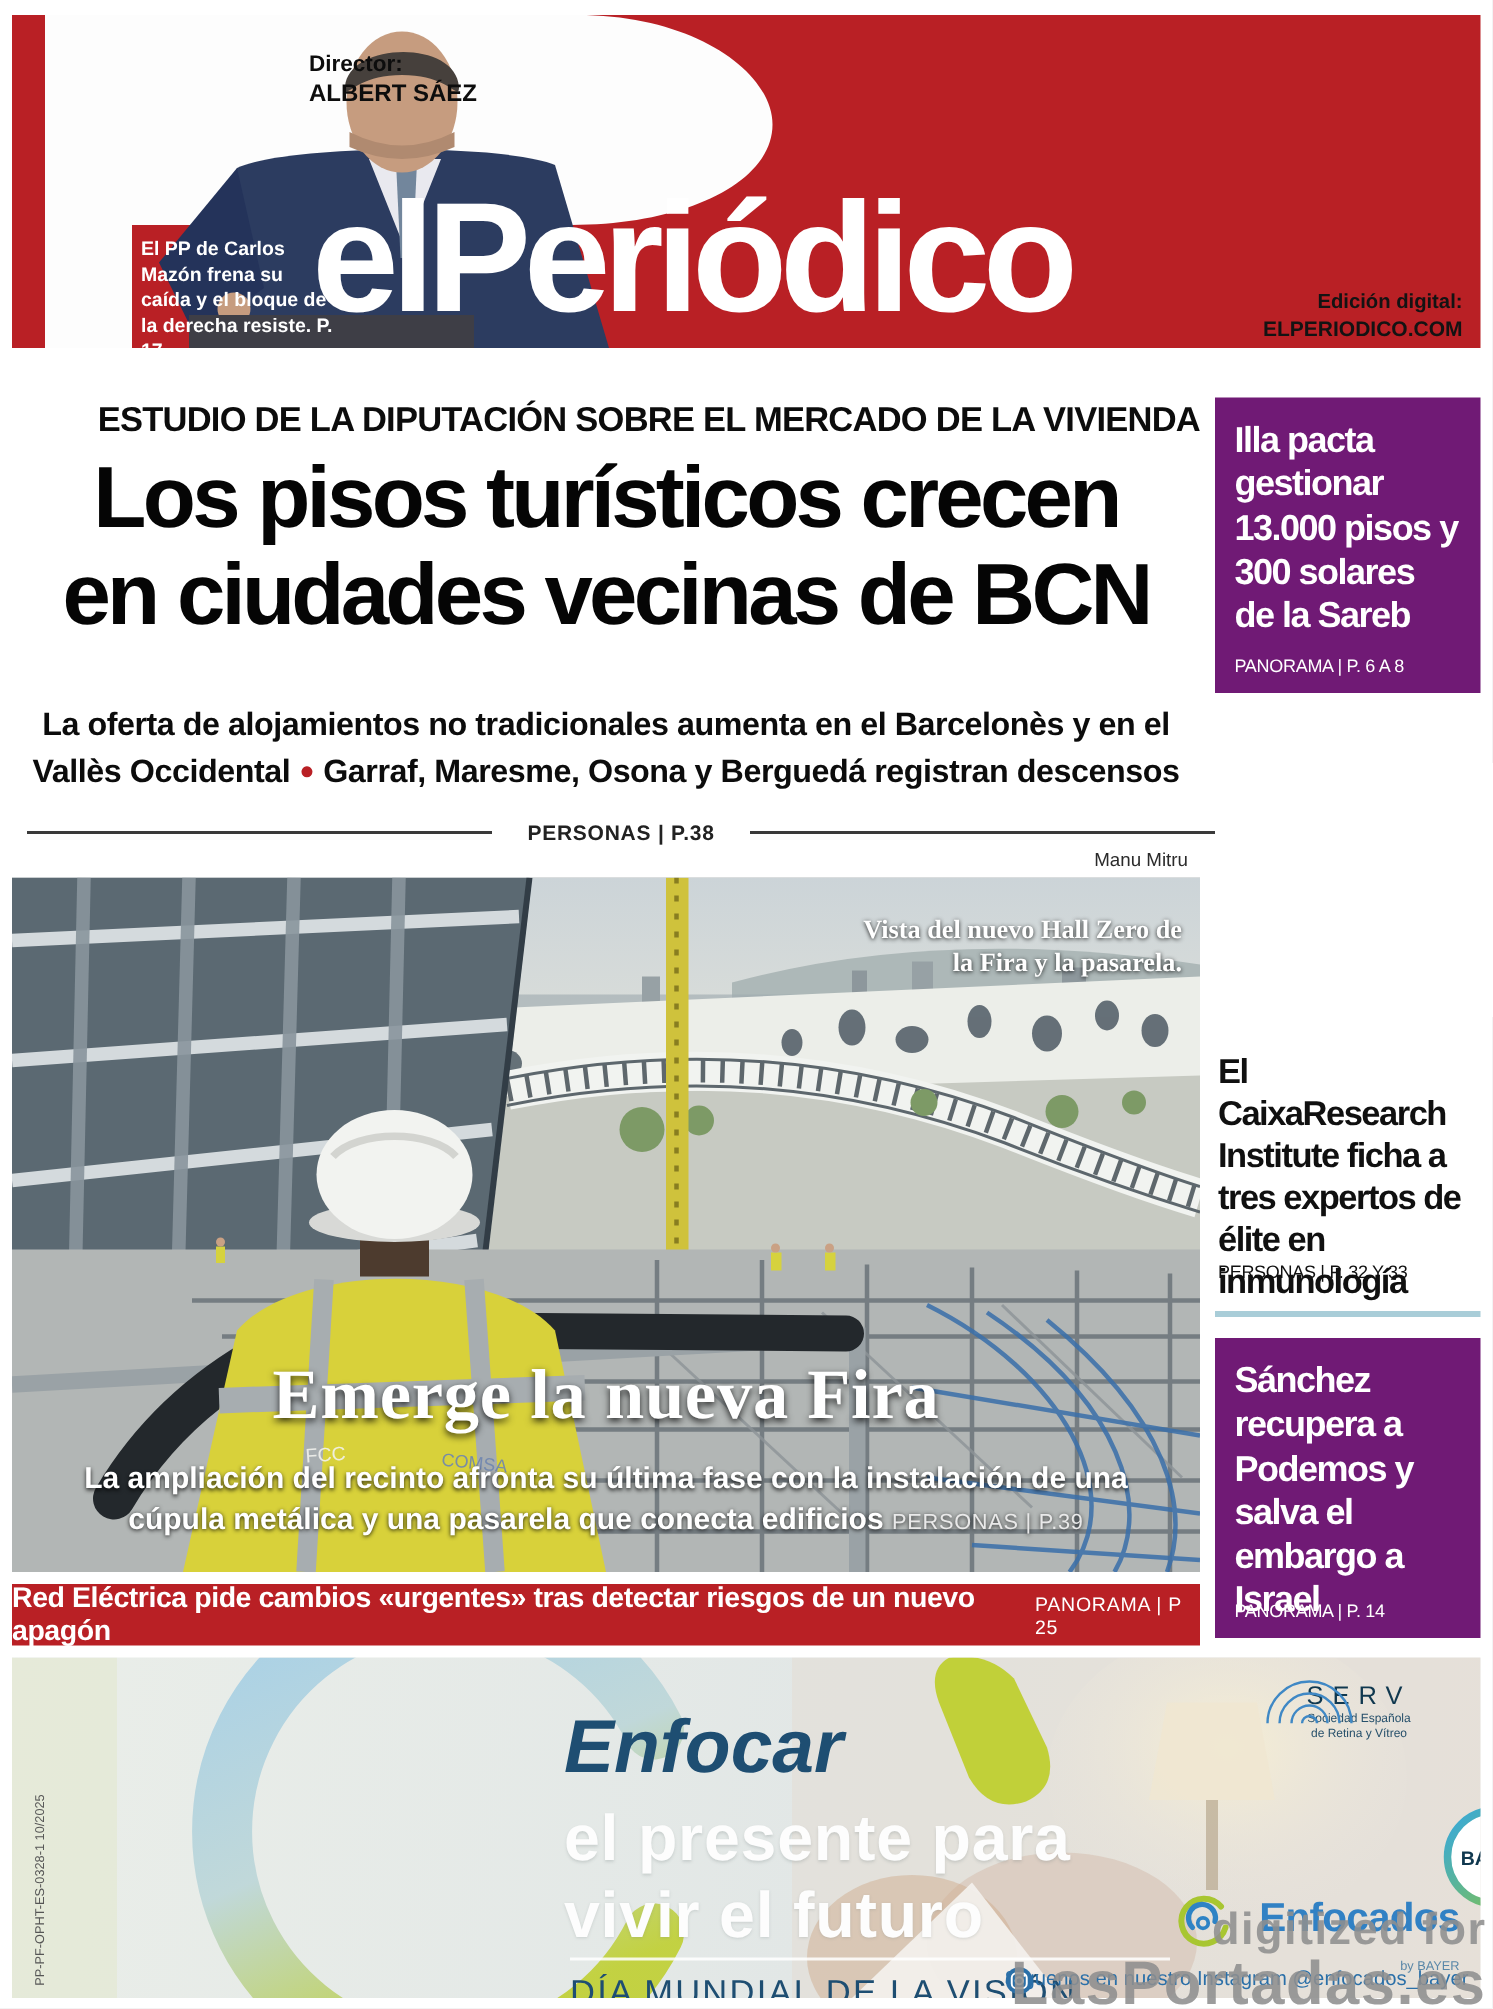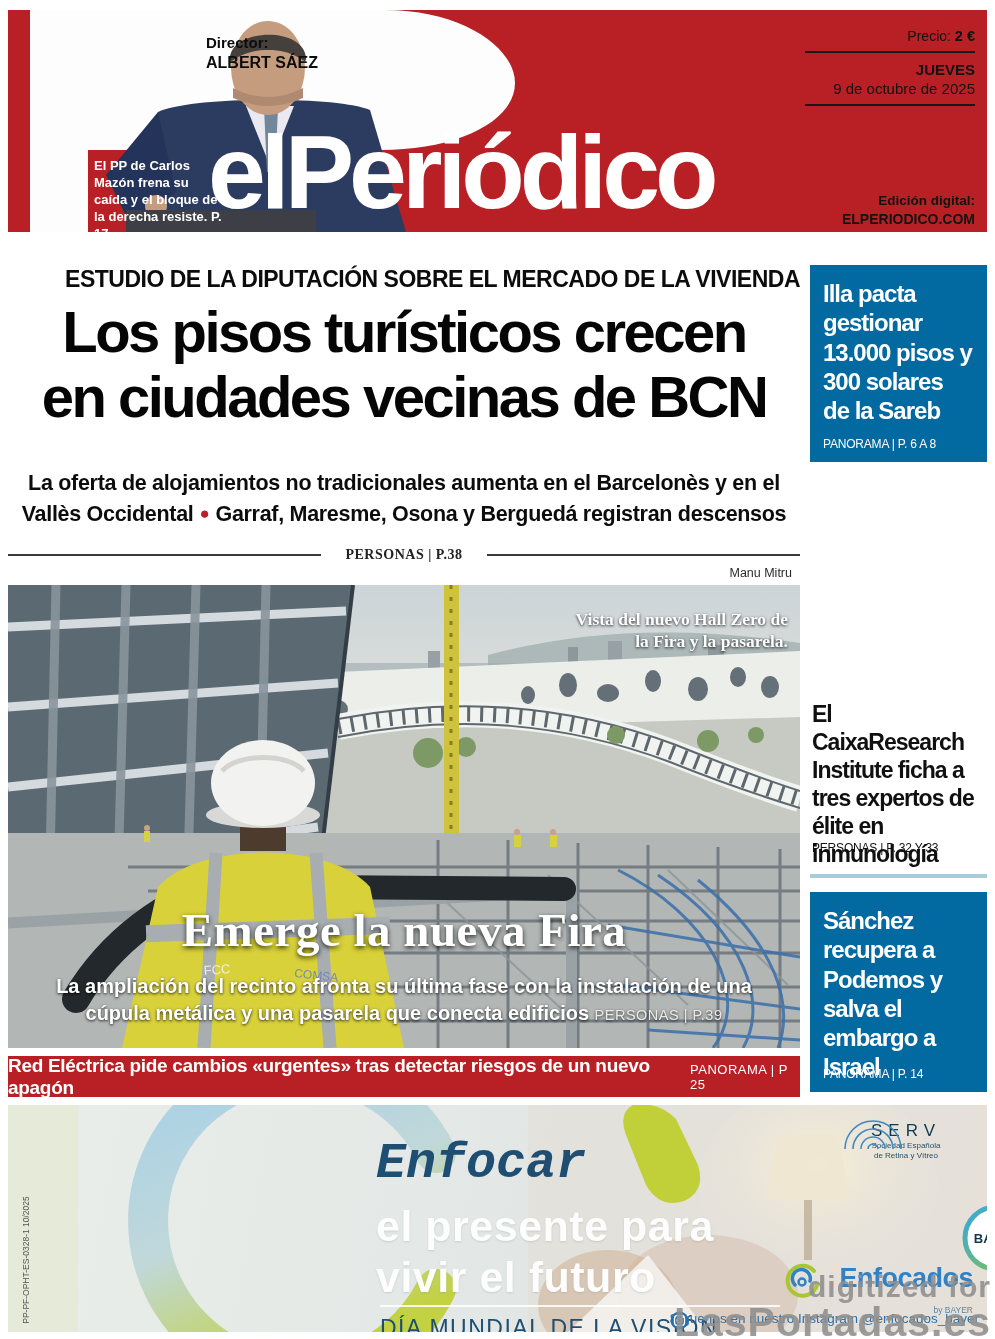--- a/index.html
+++ b/index.html
@@ -27,21 +27,21 @@
   .digital .du{font-size:14px;font-weight:bold;}
 
   
   .kicker{left:8px;top:266px;width:792px;text-align:right;font-size:23px;font-weight:600;
           letter-spacing:-0.5px;color:#0c0c0c;}
   .headline{left:8px;top:300px;width:792px;text-align:center;font-weight:bold;
             font-size:58px;letter-spacing:-2.5px;line-height:1.12;color:#050505;}
   .subhead{left:18px;top:468px;width:772px;text-align:center;font-size:21.5px;font-weight:600;
            letter-spacing:-0.3px;line-height:1.45;color:#0c0c0c;}
   .subhead .bullet{color:#b92025;font-size:17px;vertical-align:2px;padding:0 6px;}
-  .divider{left:8px;top:547px;width:792px;display:flex;align-items:center;gap:24px;font-family:Liberation Serif, serif;}
+  .divider{left:18px;top:547px;width:792px;display:flex;align-items:center;gap:24px;}
   .divider .ln{flex:1;height:1.5px;background:#3a3a3a;}
   .divider .dlabel{font-size:14px;font-weight:600;letter-spacing:0.5px;color:#222;white-space:nowrap;}
   .credit{left:8px;top:566px;width:784px;text-align:right;font-size:12.5px;color:#2b2b2b;}
 
   
   .photo{left:8px;top:585px;width:792px;height:463px;overflow:hidden;background:#b9bec0;}
   .photo svg{position:absolute;left:0;top:0;}
   .photo-caption{right:12px;top:24px;width:230px;text-align:right;color:#fff;
                  font-family:"Liberation Serif",serif;font-weight:bold;font-size:17.5px;line-height:1.25;
                  text-shadow:0 1px 3px rgba(0,0,0,.85);}
@@ -56,38 +56,38 @@
   .ticker{left:8px;top:1056px;width:792px;height:41px;background:#b92025;display:flex;
           align-items:center;justify-content:center;gap:14px;color:#fff;}
   .ticker .t{font-size:19px;font-weight:bold;letter-spacing:-0.3px;}
   .ticker .ref{font-size:13px;letter-spacing:0.5px;}
 
   
   .side{left:810px;width:177px;box-sizing:border-box;}
   .sbox{padding:14px 13px;}
   .sbox .txt{font-weight:bold;font-size:24px;letter-spacing:-1px;line-height:1.22;}
   .sbox .ref{position:absolute;left:13px;bottom:11px;font-size:12px;letter-spacing:-0.2px;}
-  .s-red{background:#0369a1;color:#fff;}
+  .s-red{background:#701a75;color:#fff;}
   .s-blue{background:#c9dfe4;color:#101010;}
   .s-white{background:#fff;color:#101010;padding:10px 2px;}
   .s-white .txt{font-size:23px;}
   .s-white .ref{left:2px;}
   .s1{top:265px;height:197px;}
   .s2{top:476px;height:192px;}
   .s3{top:690px;height:176px;}
   .s-rule{left:810px;top:874px;width:177px;height:4px;background:#a9cdd8;}
   .s4{top:892px;height:200px;}
 
   
   .ad{left:8px;top:1105px;width:979px;height:227px;overflow:hidden;
       background:linear-gradient(100deg,#eaeee9 0%,#e2e7e6 55%,#e8e4de 100%);}
   .ad svg{position:absolute;left:0;top:0;}
   .ad-code{left:-62px;top:150px;width:160px;transform:rotate(-90deg);transform-origin:center;
            font-size:8.5px;color:#555;text-align:center;}
-  .ad-title{left:368px;top:30px;font-family:Liberation Mono, monospace;font-style:italic;font-weight:bold;
+  .ad-title{left:368px;top:30px;font-family:Liberation Sans, sans-serif;font-style:italic;font-weight:bold;
             font-size:50px;color:#1e4e72;}
   .ad-big{left:368px;top:96px;font-size:43px;font-weight:bold;color:#fdfdfd;line-height:1.18;
           letter-spacing:0.5px;text-shadow:0 1px 2px rgba(120,130,130,.25);}
   .ad-line{left:372px;top:200px;width:400px;height:2px;background:rgba(255,255,255,.85);}
   .ad-sub{left:372px;top:210px;font-size:23px;color:#1e4e72;letter-spacing:1.5px;}
   .serv{right:16px;top:14px;width:130px;text-align:center;color:#10384f;}
   .serv .nm{font-size:17px;letter-spacing:6px;margin-top:2px;font-weight:500;}
   .serv .sb{font-size:8px;line-height:1.3;color:#27506b;}
   .bayer{right:26px;top:98px;}
   .enf{right:14px;top:158px;width:190px;text-align:right;}
@@ -123,27 +123,20 @@
         <path d="M222,48 C224,18 296,16 298,48 C298,58 292,40 260,40 C228,40 222,58 222,48 Z" fill="#46403c"></path>
         <path d="M225,78 Q260,96 295,78 L295,88 Q260,104 225,88 Z" fill="#b08a70"></path>
       </g>
     </svg>
     <div class="abs director">
       <div class="lbl">Director:</div>
       <div class="name">ALBERT SÁEZ</div>
     </div>
     <div class="abs p-caption">El PP de Carlos Mazón frena su caída y el bloque de la derecha resiste. P. 17</div>
     <div class="abs logo">elPeriódico</div>
-    <div class="abs mast-right">
-      <div class="price"><span>Precio:</span> <b>2 €</b></div>
-      <div class="mast-rule"></div>
-      <div class="day">JUEVES</div>
-      <div class="date">9 de octubre de 2025</div>
-      <div class="mast-rule"></div>
-    </div>
     <div class="abs digital">
       <div class="dl">Edición digital:</div>
       <div class="du">ELPERIODICO.COM</div>
     </div>
   </div>
 
   <div class="abs kicker">ESTUDIO DE LA DIPUTACIÓN SOBRE EL MERCADO DE LA VIVIENDA</div>
   <div class="abs headline">
     <div>Los pisos turísticos crecen</div>
     <div>en ciudades vecinas de BCN</div>

